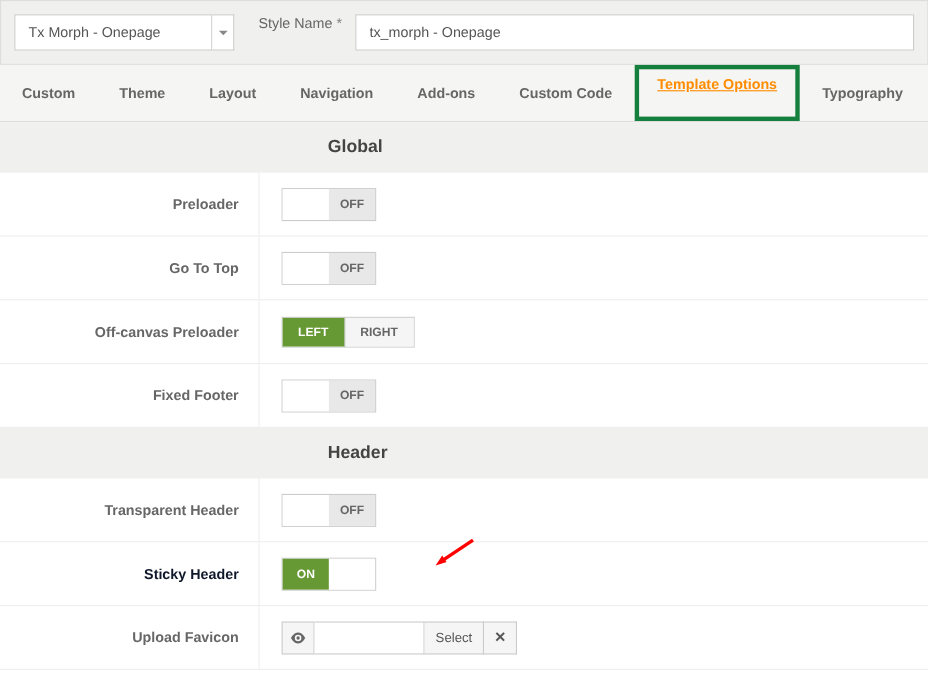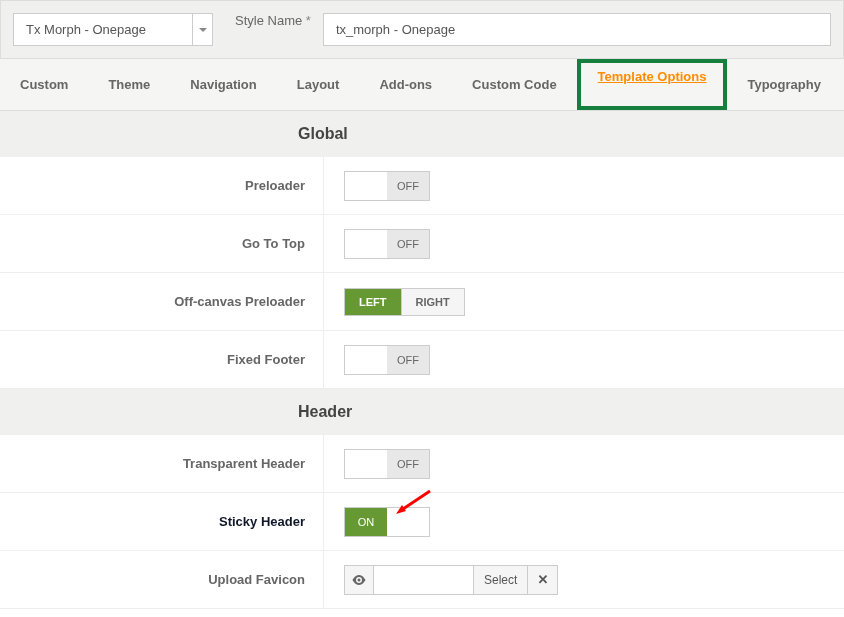--- a/index.html
+++ b/index.html
@@ -15,26 +15,26 @@
     .style-input { flex: 1; background: #fff; border: 1px solid #ccc; padding: 8px 12px; font-size: 13px; color: #555; }
     
     .tabs { display: flex; background: #f5f5f3; border-bottom: 1px solid #ddd; }
     .tab { padding: 18px 20px; color: #666; font-weight: bold; font-size: 13px; cursor: pointer; }
     .tab.active { color: #ff8c00; }
     .tab.highlighted { border: 4px solid #15803d; padding: 6px 17px; text-decoration: underline; }
     
     .section-title { background: #f0f0ee; padding: 14px 12px; font-weight: bold; font-size: 16px; color: #444; text-align: left; padding-left: 298px; }
     
     .field-row { display: flex; align-items: center; border-bottom: 1px solid #eee; min-height: 58px; }
-    .field-label { width: 324px; text-align: right; padding-right: 18px; font-weight: bold; color: #666; font-size: 13px; border-right: 1px solid #eee; align-self: stretch; display: flex; align-items: center; justify-content: flex-end; }
+    .field-label { width: 236px; text-align: right; padding-right: 18px; font-weight: bold; color: #666; font-size: 13px; border-right: 1px solid #eee; align-self: stretch; display: flex; align-items: center; justify-content: flex-end; }
     .field-label.highlight { color: #0f172a; }
     .field-control { padding-left: 20px; display: flex; align-items: center; gap: 0; }
     
     .toggle { display: inline-flex; border: 1px solid #ccc; }
-    .toggle-seg { width: 42px; height: 28px; display: flex; align-items: center; justify-content: center; font-size: 11px; font-weight: normal; }
+    .toggle-seg { width: 42px; height: 28px; display: flex; align-items: center; justify-content: center; font-size: 11px; font-weight: bold; }
     .toggle-seg.on { background: #669933; color: #fff; }
     .toggle-seg.off { background: #e8e8e8; color: #666; }
     .toggle-seg.blank { background: #fff; }
     
     .btn-group { display: inline-flex; border: 1px solid #ccc; }
     .btn-seg { padding: 7px 14px; font-size: 11px; font-weight: bold; background: #f5f5f5; color: #666; border-right: 1px solid #ccc; cursor: pointer; }
     .btn-seg:last-child { border-right: none; }
     .btn-seg.active { background: #669933; color: #fff; }
     
     .file-picker { display: flex; align-items: center; }
@@ -54,22 +54,22 @@
         <div class="caret-down"></div>
       </div>
   </div>
   <span class="style-label"><span>Style Name</span> <span class="asterisk">*</span></span>
   <input class="style-input" value="tx_morph - Onepage" style="">
 </div>
 
 <div class="tabs">
   <div class="tab">Custom</div>
   <div class="tab">Theme</div>
+  <div class="tab">Layout</div>
   <div class="tab">Navigation</div>
-  <div class="tab">Layout</div>
   <div class="tab">Add-ons</div>
   <div class="tab">Custom Code</div>
   <div class="tab active highlighted">Template Options</div>
   <div class="tab">Typography</div>
 </div>
 
 <div class="section-title">Global</div>
 
 <div class="field-row">
   <div class="field-label">Preloader</div>

